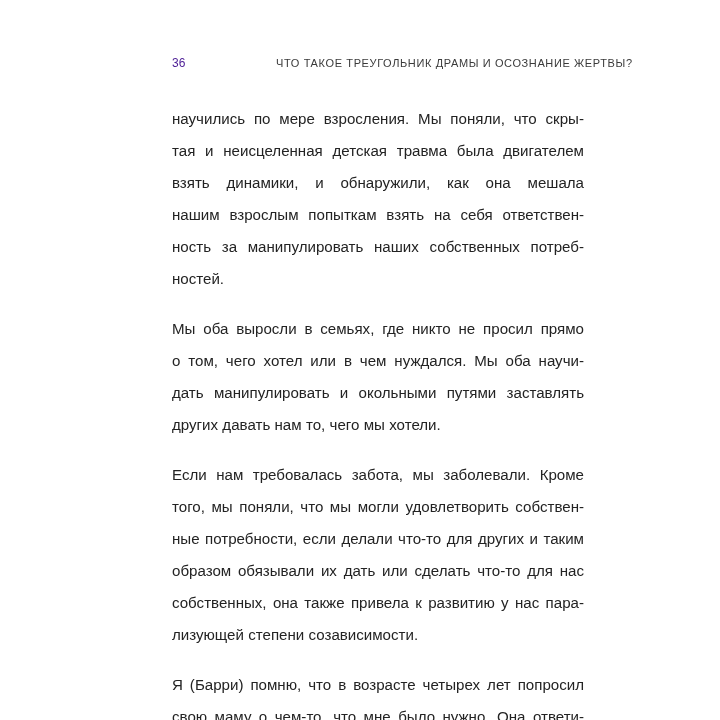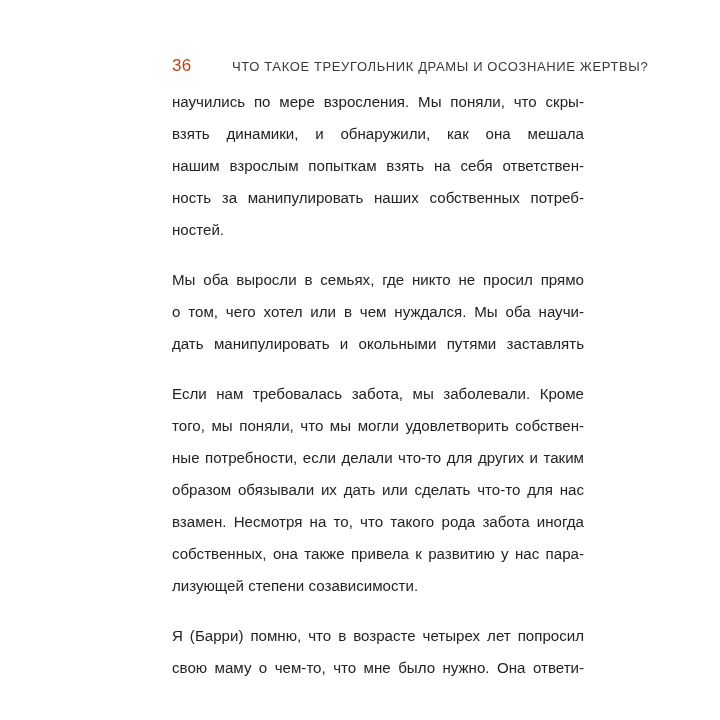--- a/index.html
+++ b/index.html
@@ -26,46 +26,47 @@
   .running-head {
     position: absolute;
     left: 172px;
     top: 56px;
     width: 412px;
     display: flex;
     align-items: baseline;
   }
 
   .folio {
-    font-size: 17px;
-    color: #c2410c;
+    font-size: 12px;
+    color: #4c1d95;
     letter-spacing: 0.2px;
     flex: 0 0 auto;
     width: 60px;
   }
 
   .head-title {
-    font-size: 13px;
+    font-size: 11px;
     color: #3a3a3a;
     letter-spacing: 0.62px;
     white-space: nowrap;
     flex: 1 1 auto;
     text-align: left;
+    margin-left: 44px;
   }
 
   
   .textblock {
     position: absolute;
     left: 172px;
     top: 86px;
     width: 412px;
   }
 
   .para {
-    margin: 0 0 18px 0;
+    margin: 17px 0 18px 0;
     font-size: 15.1px;
     line-height: 32px;
     color: #232323;
     text-align: justify;
     text-align-last: left;
     -webkit-hyphens: none;
     hyphens: none;
     word-spacing: 0.1px;
   }
 
@@ -94,38 +95,39 @@
 
   <div class="running-head">
     <span class="folio">36</span>
     <span class="head-title">ЧТО ТАКОЕ ТРЕУГОЛЬНИК ДРАМЫ  И ОСОЗНАНИЕ ЖЕРТВЫ?</span>
   </div>
 
   <div class="textblock">
 
     <p class="para">
       <span class="line">научились по мере взросления. Мы поняли, что скры-</span>
+      <span class="line">тая и неисцеленная детская травма была двигателем</span>
       <span class="line loose">взять динамики, и обнаружили, как она мешала</span>
       <span class="line">нашим взрослым попыткам взять на себя ответствен-</span>
       <span class="line">ность за манипулировать наших собственных потреб-</span>
       <span class="line last">ностей.</span>
     </p>
 
     <p class="para">
       <span class="line">Мы оба выросли в семьях, где никто не просил прямо</span>
       <span class="line">о том, чего хотел или в чем нуждался. Мы оба научи-</span>
       <span class="line">дать манипулировать и окольными путями заставлять</span>
+      <span class="line last">других давать нам то, чего мы хотели.</span>
     </p>
 
     <p class="para">
       <span class="line loose">Если нам требовалась забота, мы заболевали. Кроме</span>
       <span class="line">того, мы поняли, что мы могли удовлетворить собствен-</span>
       <span class="line">ные потребности, если делали что-то для других и таким</span>
       <span class="line">образом обязывали их дать или сделать что-то для нас</span>
-      <span class="line">взамен. Несмотря на то, что такого рода забота иногда</span>
       <span class="line">собственных, она также привела к развитию у нас пара-</span>
       <span class="line last">лизующей степени созависимости.</span>
     </p>
 
     <p class="para">
       <span class="line">Я (Барри) помню, что в возрасте четырех лет попросил</span>
       <span class="line">свою маму о чем-то, что мне было нужно. Она ответи-</span>
     </p>
 
   </div>

